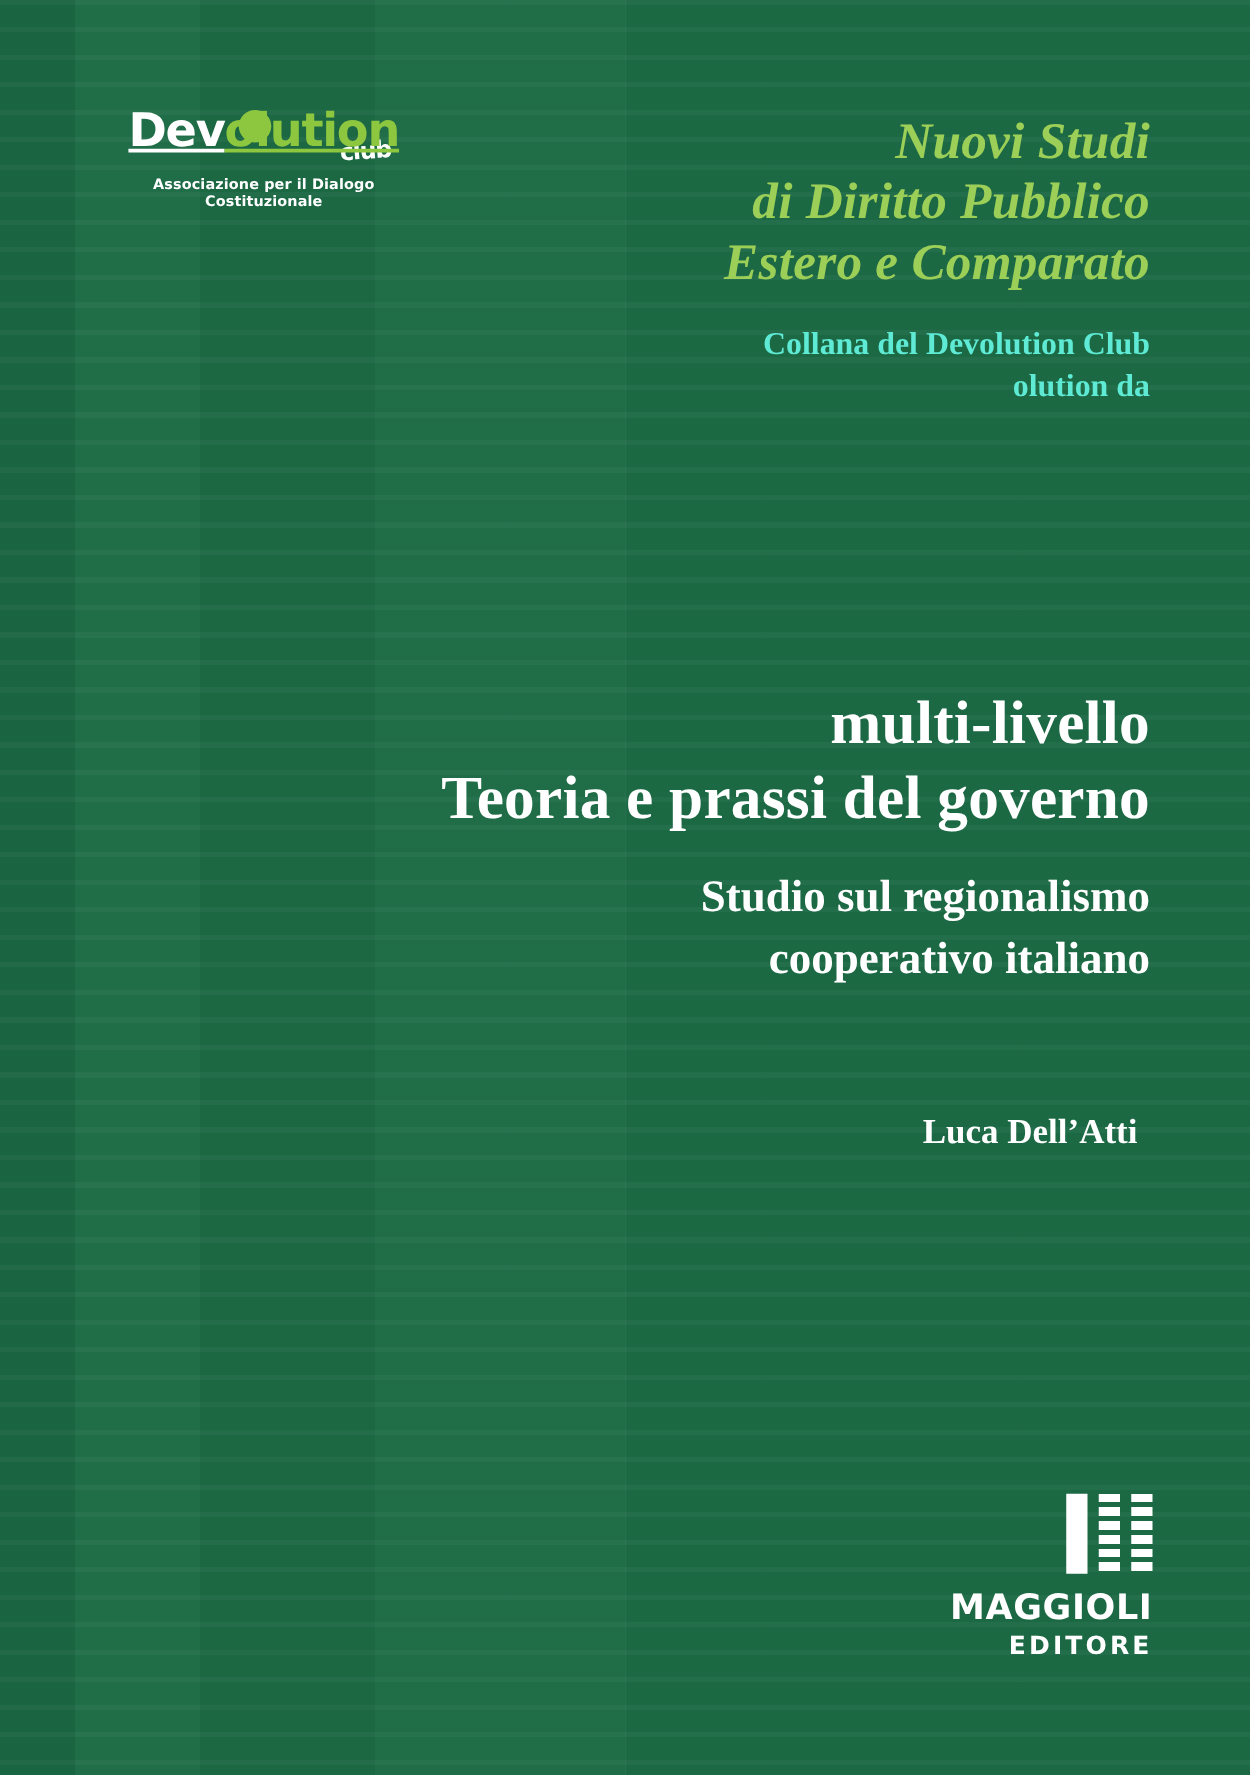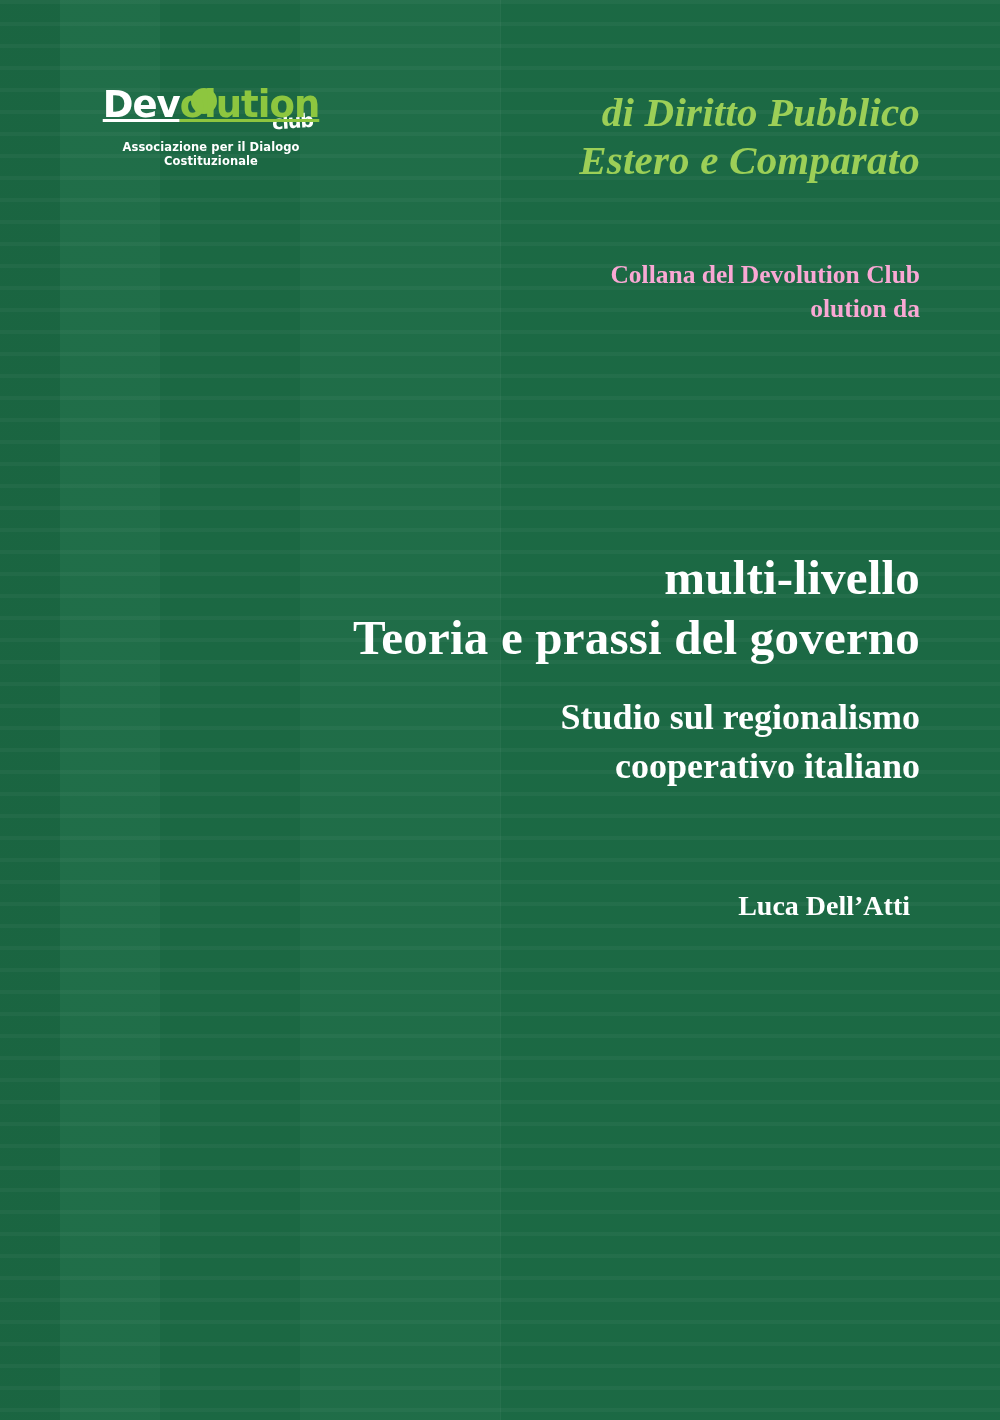--- a/index.html
+++ b/index.html
@@ -136,21 +136,21 @@
     right: 80px;
     top: 258px;
     width: 620px;
     text-align: right;
   }
   .collana-line {
     font-family: "Liberation Serif", serif;
     font-weight: bold;
     font-size: 25.5px;
     line-height: 1.32;
-    color: #f9a8d4;
+    color: #5eead4;
   }
 
   
   #title-block {
     position: absolute;
     right: 80px;
     top: 548px;
     width: 700px;
     text-align: right;
   }
@@ -250,20 +250,21 @@
   <div id="logo-block">
     <div class="logo-word">
       <span class="logo-blob"></span>
       <span class="lw">Dev</span><span class="lw green">olution</span>
       <span class="logo-club">club</span>
     </div>
     <div class="logo-sub">Associazione per il Dialogo Costituzionale</div>
   </div>
 
   <div id="series-block">
+    <div class="series-line">Nuovi Studi</div>
     <div class="series-line">di Diritto Pubblico</div>
     <div class="series-line">Estero e Comparato</div>
   </div>
 
   <div id="collana-block">
     <div class="collana-line">Collana del Devolution Club</div>
     <div class="collana-line">olution da</div>
   </div>
 
   <div id="title-block">
@@ -273,14 +274,23 @@
 
   <div id="subtitle-block">
     <div class="subtitle-line">Studio sul regionalismo</div>
     <div class="subtitle-line">cooperativo italiano</div>
   </div>
 
   <div id="author-block">
     <div class="author-line">Luca Dell’Atti</div>
   </div>
 
+  <div id="publisher-block">
+    <div class="pub-mark">
+      <div class="pub-bar"></div>
+      <div class="pub-bar striped"></div>
+      <div class="pub-bar striped"></div>
+    </div>
+    <div class="pub-name">MAGGIOLI</div>
+    <div class="pub-sub">EDITORE</div>
+  </div>
 
 </div>
 
 </body></html>

